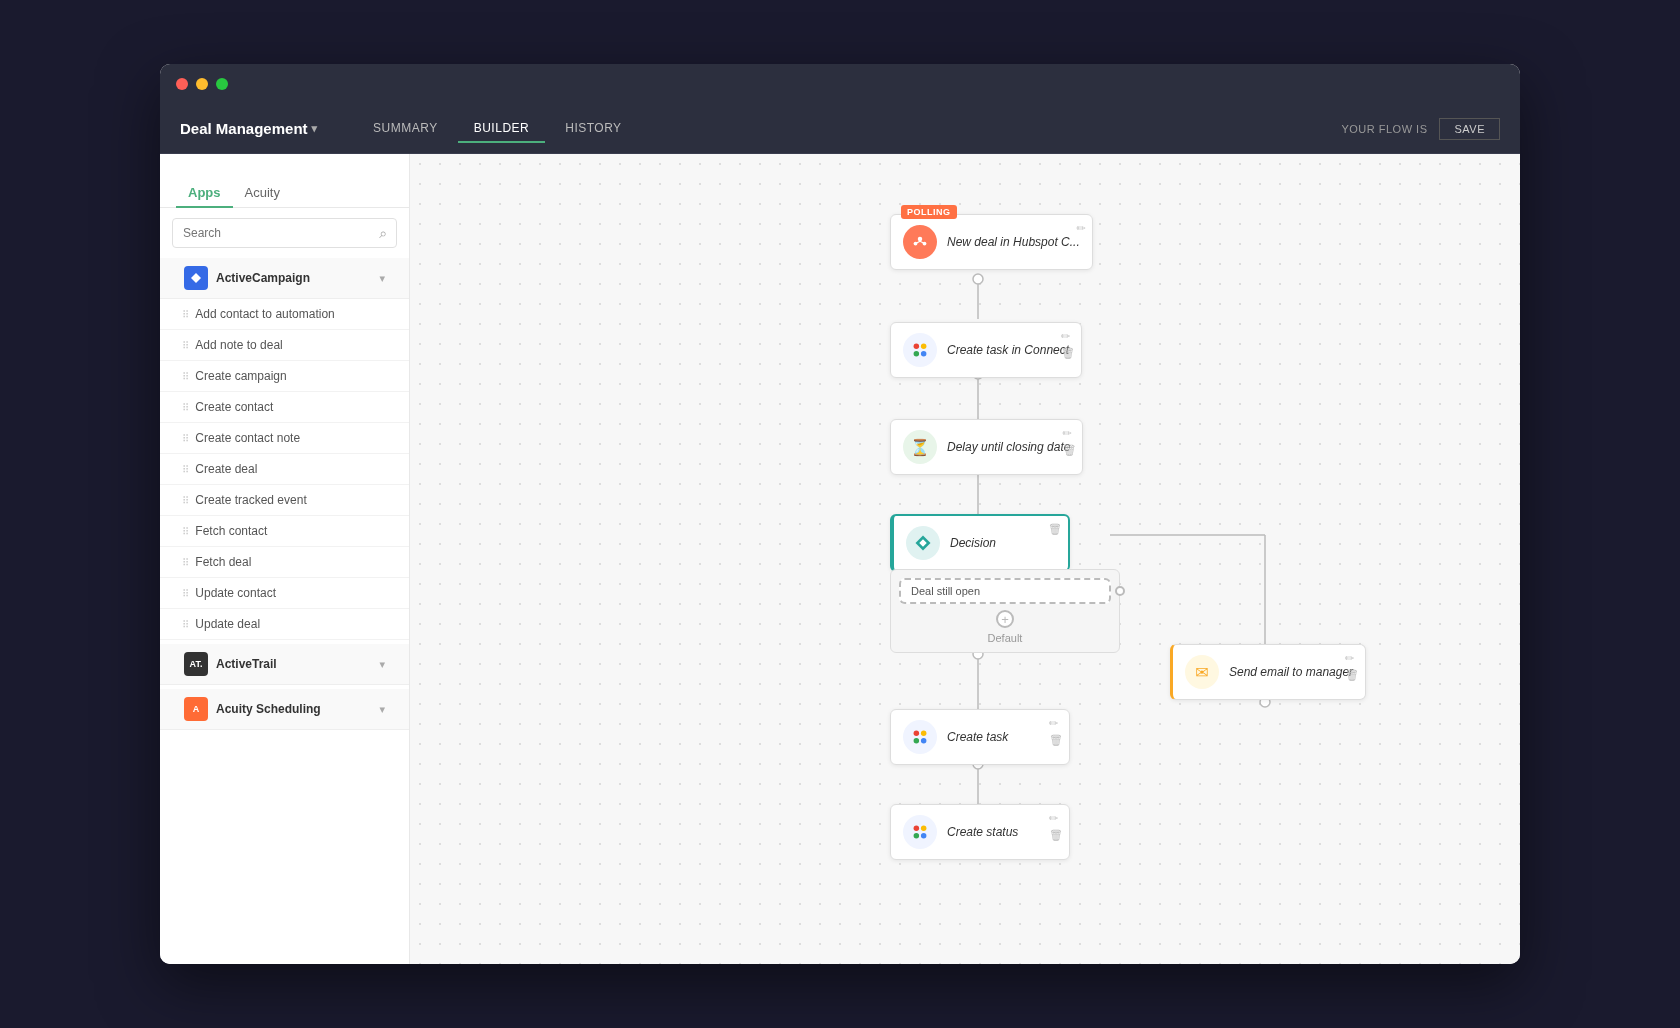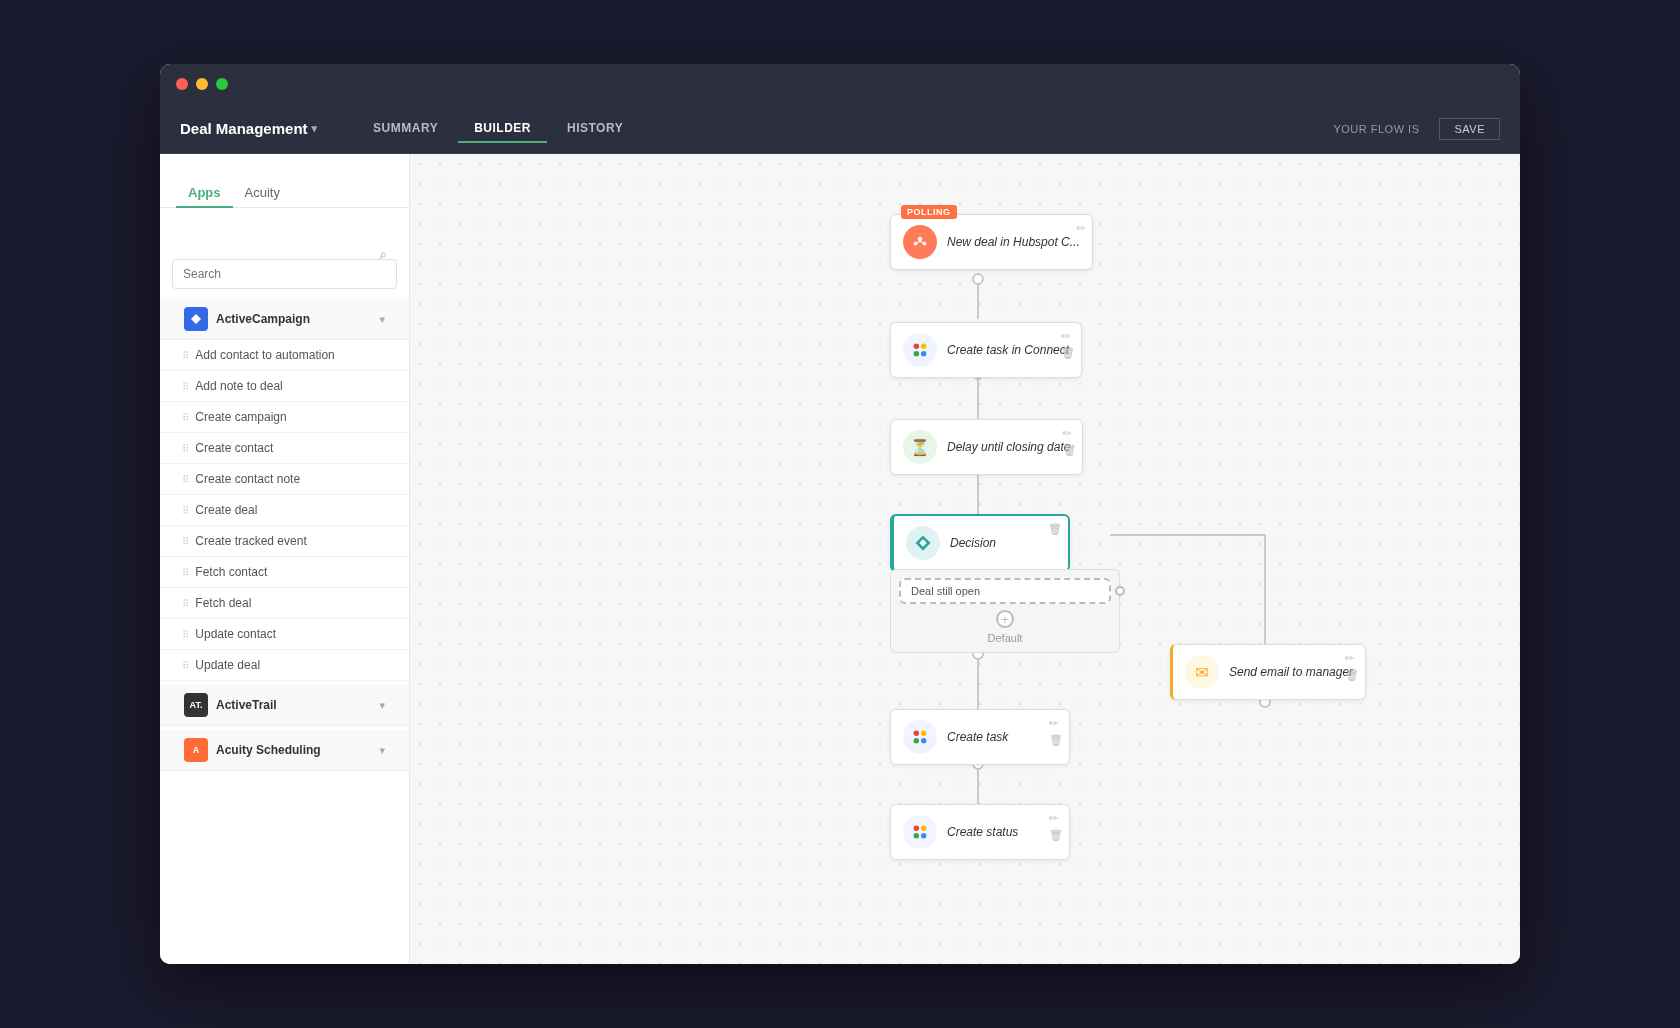--- a/index.html
+++ b/index.html
@@ -52,39 +52,39 @@
       display: flex;
       align-items: center;
       gap: 4px;
       margin-right: 40px;
     }
     .app-title .chevron { color: #aaa; font-size: 11px; }
     .nav-tabs { display: flex; gap: 4px; }
     .nav-tab {
       color: #bbb;
       font-size: 12px;
-      font-weight: 700;
+      font-weight: 400;
       padding: 6px 16px;
       cursor: pointer;
       letter-spacing: 0.5px;
       border-bottom: 2px solid transparent;
       text-transform: uppercase;
     }
     .nav-tab.active {
       color: #fff;
       border-bottom: 2px solid #4caf7d;
     }
     .nav-right {
       margin-left: auto;
       color: #999;
       font-size: 11px;
       letter-spacing: 0.5px;
       display: flex;
       align-items: center;
-      gap: 20px;
+      gap: 12px;
     }
     .save-btn {
       border: 1px solid #555;
       color: #ccc;
       background: transparent;
       padding: 4px 14px;
       font-size: 11px;
       cursor: pointer;
       letter-spacing: 0.5px;
     }
@@ -123,21 +123,20 @@
       position: relative;
     }
     .search-box input {
       width: 100%;
       padding: 7px 12px 7px 10px;
       border: 1px solid #e0e0e0;
       border-radius: 4px;
       font-size: 12px;
       color: #666;
       outline: none;
-      margin-top: 41px;
     }
     .search-box .search-icon {
       position: absolute;
       right: 10px;
       top: 50%;
       transform: translateY(-50%);
       color: #aaa;
       font-size: 14px;
     }
     .app-section { margin-bottom: 4px; }

